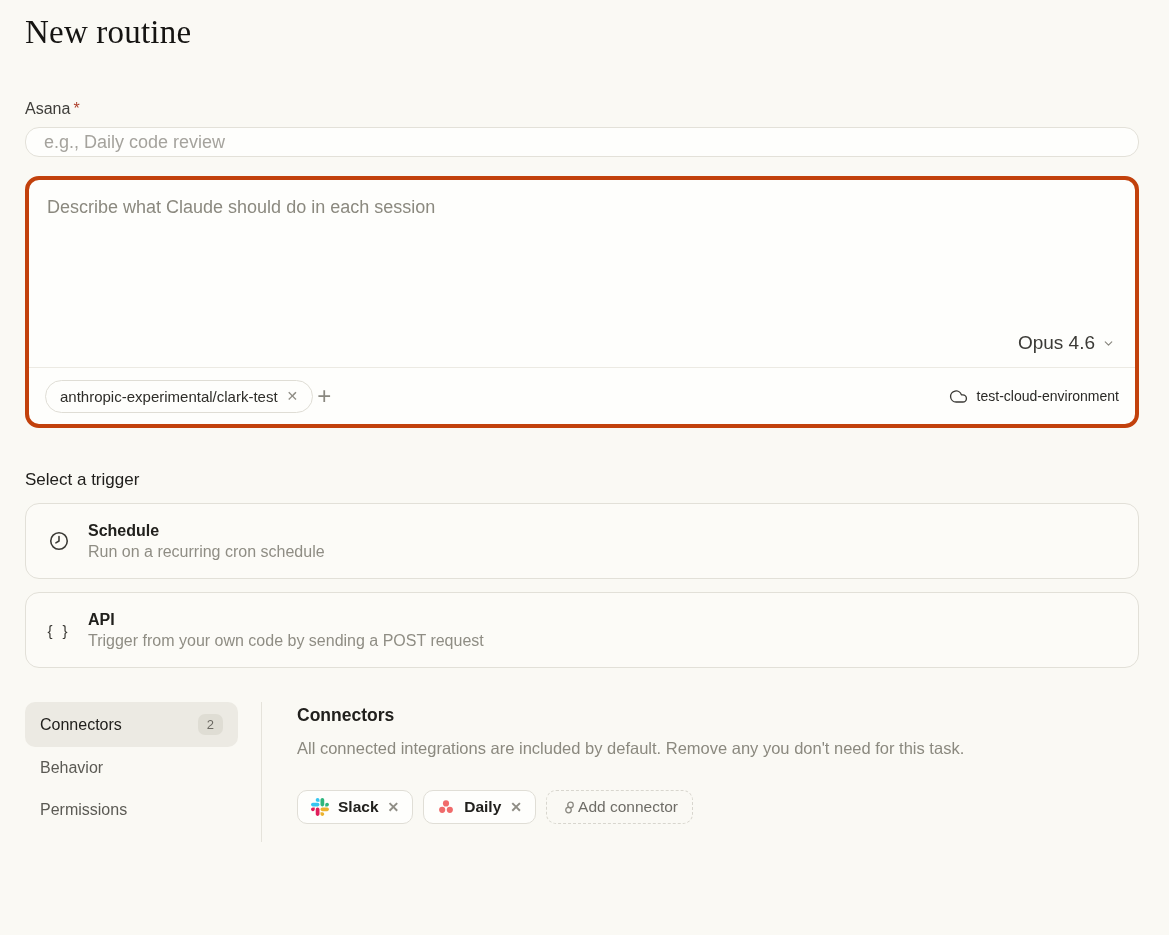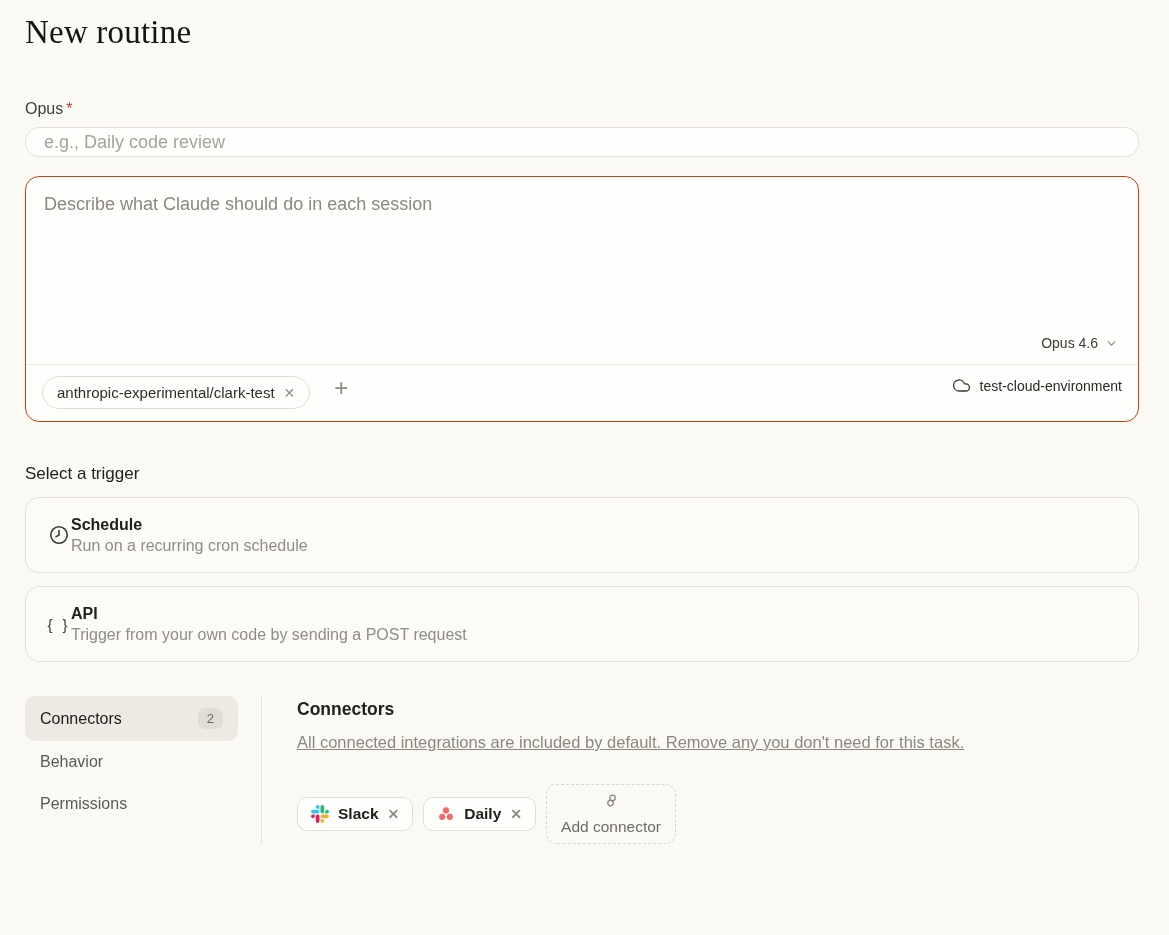--- a/index.html
+++ b/index.html
@@ -27,38 +27,38 @@
     display:block; width:100%; height:30px; margin-top:9px;
     border:1px solid #E3E1D9; border-radius:14px;
     background:#FEFEFC; padding:0 18px;
     font-family:"Liberation Sans", sans-serif;
     font-size:18px; color:#21201D; outline:none;
   }
   .name-input::placeholder { color:#A5A39D; }
 
   
   .composer {
-    margin-top:19px; border:1px solid #c2410c; border-radius:14px;
+    margin-top:19px; border:4px solid #c2410c; border-radius:14px;
     background:#FEFEFC; overflow:hidden;
   }
   .composer-top { position:relative; height:187px; }
   .prompt-textarea {
     width:100%; height:140px; border:none; background:transparent; resize:none;
     padding:17px 18px; font-family:"Liberation Sans", sans-serif;
     font-size:18px; color:#21201D; outline:none;
   }
   .prompt-textarea::placeholder { color:#8B897F; }
   .model-select {
     position:absolute; right:20px; bottom:13px;
     display:flex; align-items:center; gap:7px;
-    font-size:14px; color:#3B3A36; cursor:pointer;
+    font-size:19px; color:#3B3A36; cursor:pointer;
   }
   .composer-footer {
     border-top:1px solid #ECEAE3;
-    display:flex; align-items:flex-start; gap:20px;
+    display:flex; align-items:center; gap:0;
     padding:11px 16px; min-height:57px;
   }
   .repo-chip {
     display:inline-flex; align-items:center; gap:9px;
     border:1px solid #DFDDD5; border-radius:999px;
     background:#FEFEFC; padding:7px 14px;
     font-size:15px; color:#2E2D29;
   }
   .chip-x { color:#8F8D85; font-size:14px; line-height:1; cursor:pointer; }
   .add-repo-btn {
@@ -69,21 +69,21 @@
   .env-select {
     margin-left:auto; display:flex; align-items:center; gap:9px;
     font-size:14px; color:#2A2926; cursor:pointer;
   }
 
   
   .section-heading { margin-top:42px; font-size:17px; font-weight:500; color:#21201D; }
   .trigger-card {
     margin-top:13px; height:76px;
     border:1px solid #E2E0D8; border-radius:14px; background:#FCFBF7;
-    display:flex; align-items:center; padding:0 21px;
+    display:flex; align-items:center; gap:17px; padding:0 21px;
     cursor:pointer;
   }
   .trigger-icon { width:24px; display:flex; justify-content:center; color:#3A3935; flex-shrink:0; }
   .braces-glyph { font-size:15px; letter-spacing:3px; color:#3A3935; white-space:nowrap; }
   .trigger-title { font-size:16px; font-weight:700; color:#21201D; }
   .trigger-desc { font-size:16px; color:#8F8D84; margin-top:3px; }
 
   
   .settings { display:flex; margin-top:34px; min-height:140px; }
   .settings-nav { width:213px; flex-shrink:0; }
@@ -93,44 +93,43 @@
     border-radius:10px; cursor:pointer;
   }
   .nav-item.active { background:#ECEAE3; color:#21201D; }
   .nav-badge {
     background:#DFDDD4; color:#6B6962; border-radius:7px;
     font-size:13px; padding:3px 9px;
   }
   .settings-divider { width:1px; background:#E5E3DB; margin-left:23px; }
   .settings-panel { margin-left:35px; padding-top:3px; flex:1; }
   .panel-heading { margin:0; font-size:17.5px; font-weight:700; color:#21201D; }
-  .panel-desc { margin-top:13px; font-size:16.5px; color:#8B897F;text-decoration:underline; }
+  .panel-desc { margin-top:13px; font-size:16.5px; color:#8B897F; }
   .connector-row { margin-top:32px; display:flex; align-items:center; gap:10px; }
   .connector-chip {
     display:inline-flex; align-items:center; gap:9px;
     border:1px solid #E0DED6; border-radius:10px; background:#FEFEFC;
     padding:7px 13px; font-size:15.5px; font-weight:700; color:#21201D;
   }
   .add-connector-btn {
-    display:inline-flex; align-items:center; gap:9px;
+    display:inline-flex; align-items:center; 
     border:1.5px dashed #D8D6CE; border-radius:10px; background:transparent;
     padding:7px 14px; font-size:15.5px; color:#6E6C66; cursor:pointer;
     font-family:"Liberation Sans", sans-serif;
-    flex-direction:column;
   }
   svg { display:block; }
 </style>
 </head>
 <body>
 
 <div class="page">
 
   <h1 class="page-title">New routine</h1>
 
-  <div class="field-label"><span>Opus</span><span class="req">*</span></div>
+  <div class="field-label"><span>Asana</span><span class="req">*</span></div>
   <input class="name-input" type="text" placeholder="e.g., Daily code review" style="">
 
   <div class="composer">
     <div class="composer-top">
       <textarea class="prompt-textarea" placeholder="Describe what Claude should do in each session" style=""></textarea>
       <div class="model-select">
         <span>Opus 4.6</span>
         <span>
           <svg width="13" height="13" viewBox="0 0 24 24" fill="none" stroke="#8A8880" stroke-width="2.2" stroke-linecap="round" stroke-linejoin="round">
               <path d="m6 9 6 6 6-6"></path>

